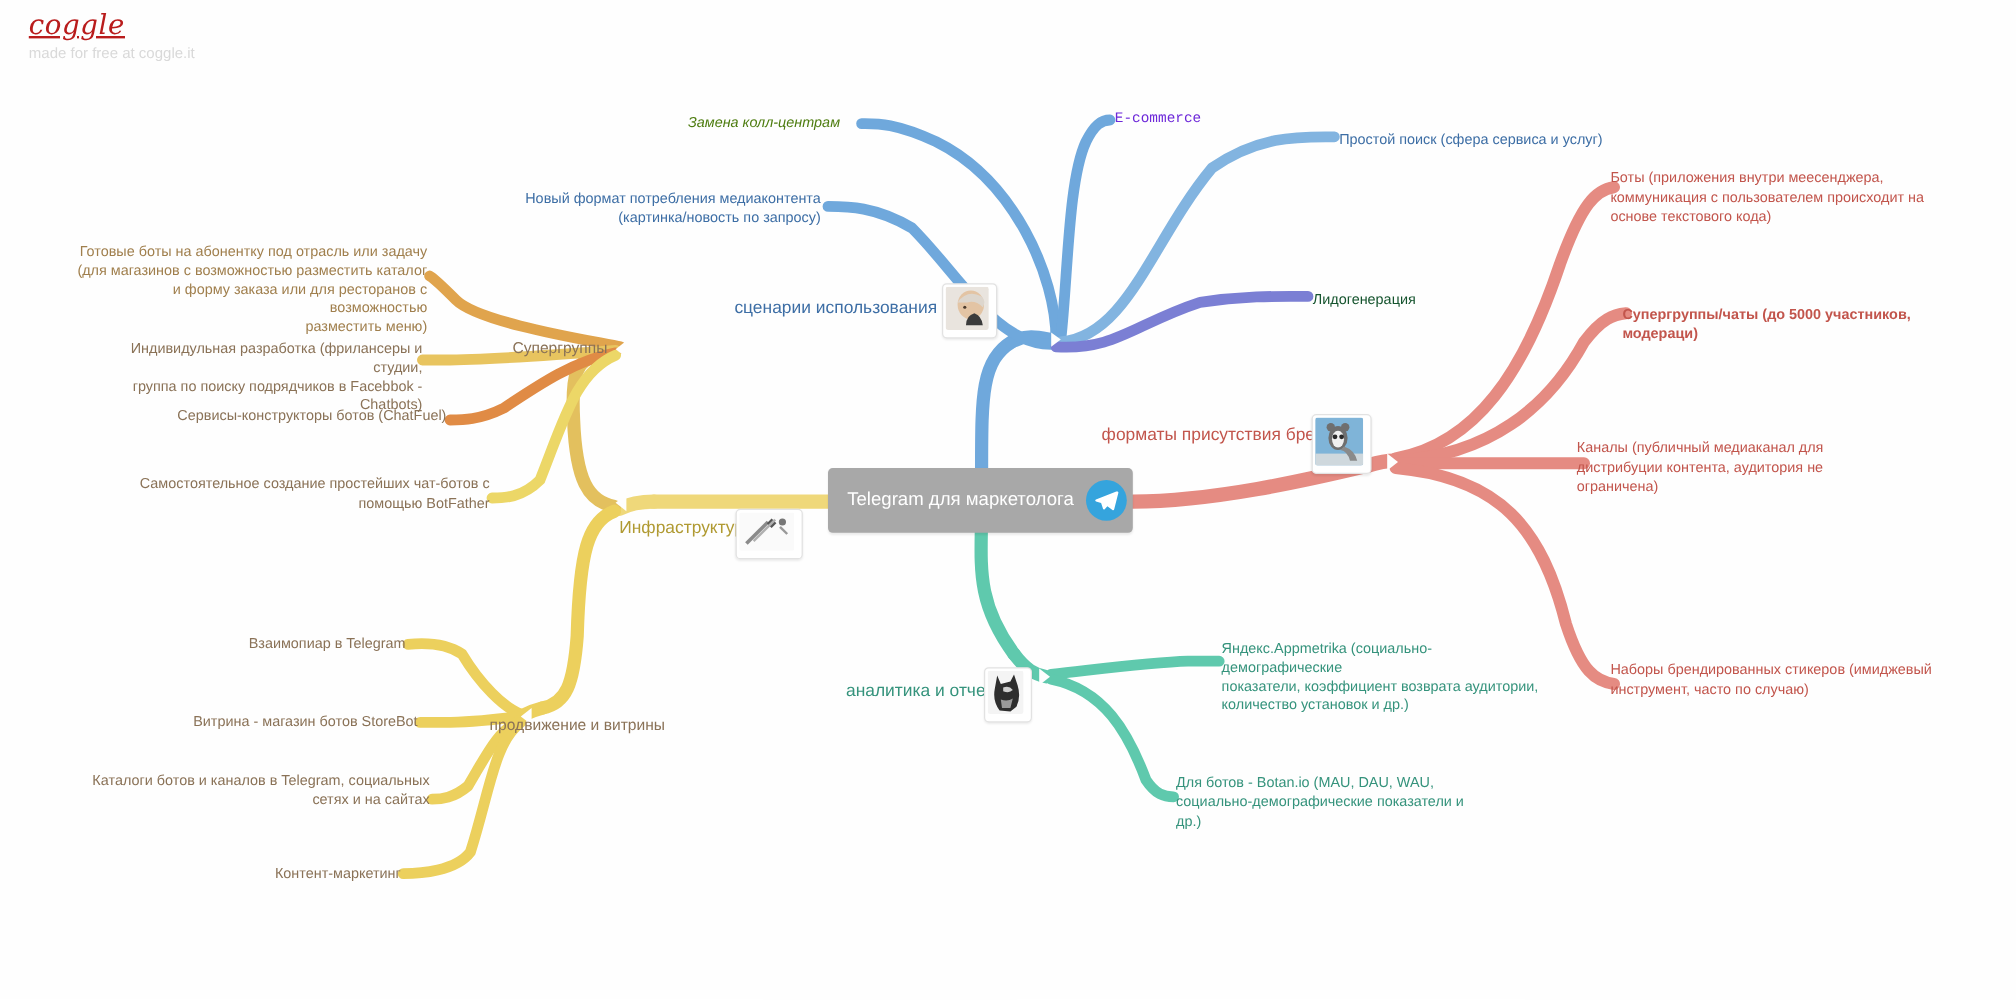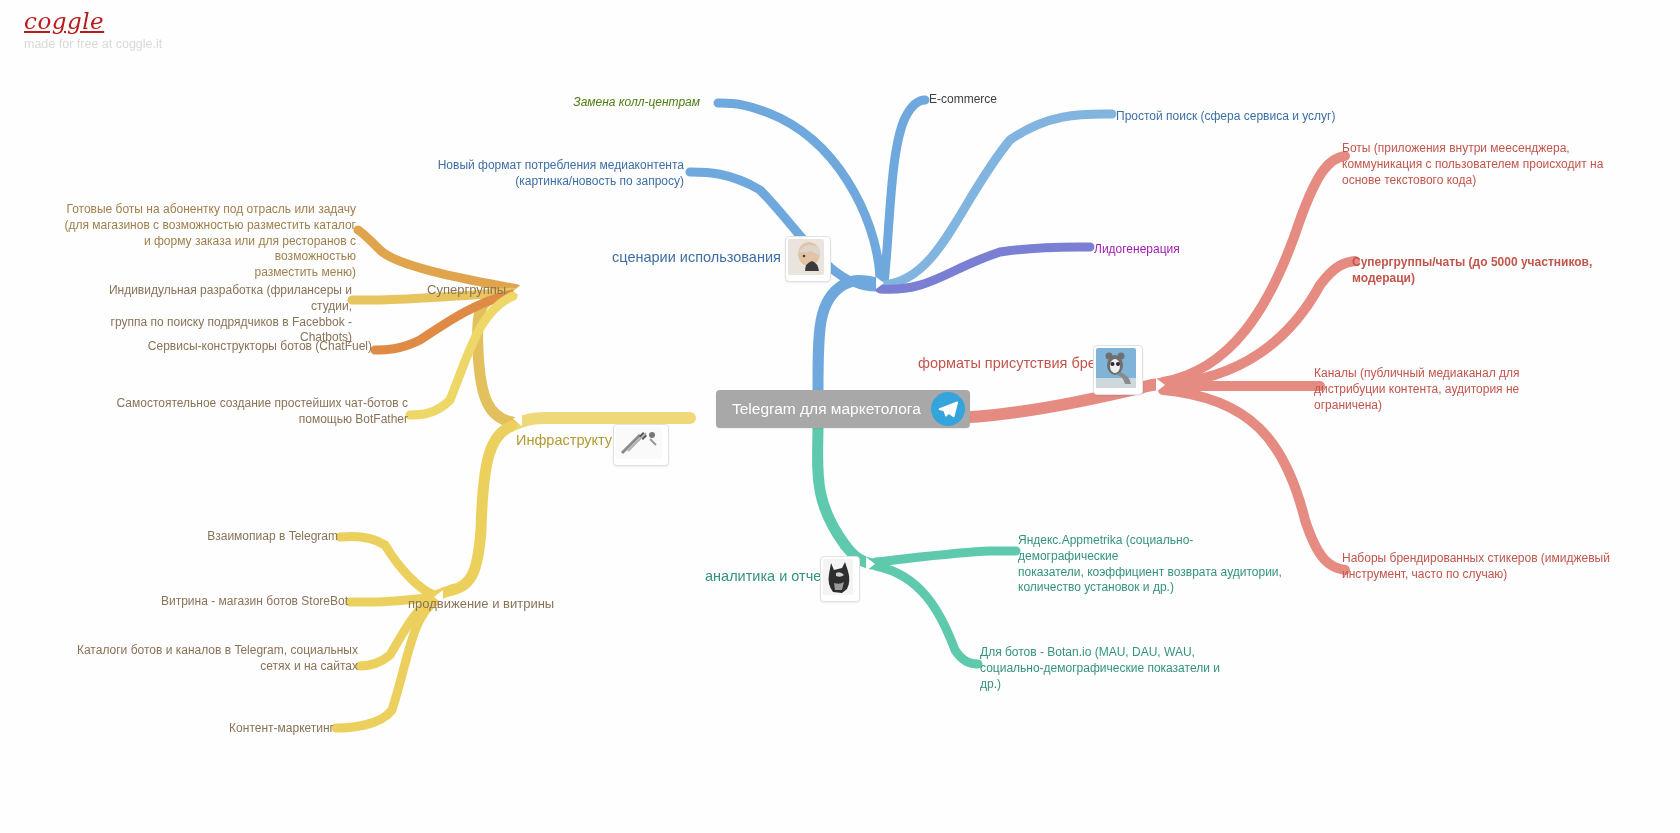--- a/index.html
+++ b/index.html
@@ -151,46 +151,46 @@
     <g fill="#fefefe" stroke="none">
       <path d="M876,277 l8,6 -8,6 z"></path>
       <path d="M1156,378 l9,7 -9,7 z"></path>
       <path d="M866,557 l9,7 -9,7 z"></path>
       <path d="M522,412 l-9,7 9,7 z"></path>
       <path d="M522,284 l-9,7 9,7 z"></path>
       <path d="M443,590 l-9,7 9,7 z"></path>
     </g>
   </svg>
 
-  <div class="central" style="left:690px; top:390px; width:254px; box-sizing:border-box; height:38px;margin-left:26px;">
+  <div class="central" style="left:690px; top:390px; width:254px; box-sizing:border-box; height:54px;">
     <span>Telegram для маркетолога</span>
     <span class="tg-icon">
       <svg width="22" height="22" viewBox="0 0 24 24">
           <path fill="#ffffff" d="M21 4L2.5 11.2c-.9.35-.85 1.6.07 1.85l4.6 1.3 1.75 5.3c.22.66 1.06.84 1.53.33l2.45-2.65 4.6 3.4c.6.44 1.46.1 1.6-.63L22.9 5.1c.16-.8-.62-1.43-1.9-1.1z"></path>
         </svg>
     </span>
   </div>
 
   <div class="cat-label big" style="left:612px; top:249px; color:#3d6ea5;">сценарии использования ботов</div>
   <div class="thumb" style="left:785px; top:236px; width:40px; height:40px;">
     <svg width="36" height="36" viewBox="0 0 36 36">
       <rect width="36" height="36" fill="#e9e4de"></rect>
       <ellipse cx="21" cy="15" rx="11" ry="12" fill="#e3c4a4"></ellipse>
       <path d="M10 13 q8 -11 20 -5 q4 4 1 9 q-6 -6 -13 -4 z" fill="#ddd6cd"></path>
       <path d="M24 22 q6 2 7 10 l-14 0 q0 -8 7 -10z" fill="#3b3b3b"></path>
       <circle cx="16" cy="17" r="1.3" fill="#4a3a2c"></circle>
     </svg>
   </div>
 
   <div class="node r" style="left:520px; top:95px; width:180px; color:#4d7c0f;font-style:italic;">Замена колл-центрам</div>
-  <div class="node l" style="left:929px; top:92px; width:180px; color:#404040;">E-commerce</div>
+  <div class="node l" style="left:929px; top:92px; width:180px; color:#6d28d9;font-family:Liberation Mono, monospace;">E-commerce</div>
   <div class="node l" style="left:1116px; top:109px; width:260px; color:#3d6ea5;">Простой поиск (сфера сервиса и услуг)</div>
   <div class="node r" style="left:400px; top:158px; width:284px; color:#3d6ea5;">Новый формат потребления медиаконтента
 (картинка/новость по запросу)</div>
-  <div class="node l" style="left:1094px; top:242px; width:200px; color:#a21caf;">Лидогенерация</div>
+  <div class="node l" style="left:1094px; top:242px; width:200px; color:#14532d;">Лидогенерация</div>
 
   <div class="cat-label big" style="left:918px; top:355px; color:#c2554c;">форматы присутствия бренда</div>
   <div class="thumb" style="left:1093px; top:345px; width:44px; height:44px;">
     <svg width="40" height="40" viewBox="0 0 40 40">
       <rect width="40" height="40" fill="#7fb4d8"></rect>
       <rect y="30" width="40" height="10" fill="#cfd8dd"></rect>
       <ellipse cx="19" cy="17" rx="8" ry="10" fill="#6f6f6f"></ellipse>
       <ellipse cx="19" cy="18" rx="5" ry="7" fill="#f0f0f0"></ellipse>
       <circle cx="16.5" cy="16" r="2" fill="#2a2a2a"></circle>
       <circle cx="22" cy="16" r="2" fill="#2a2a2a"></circle>

